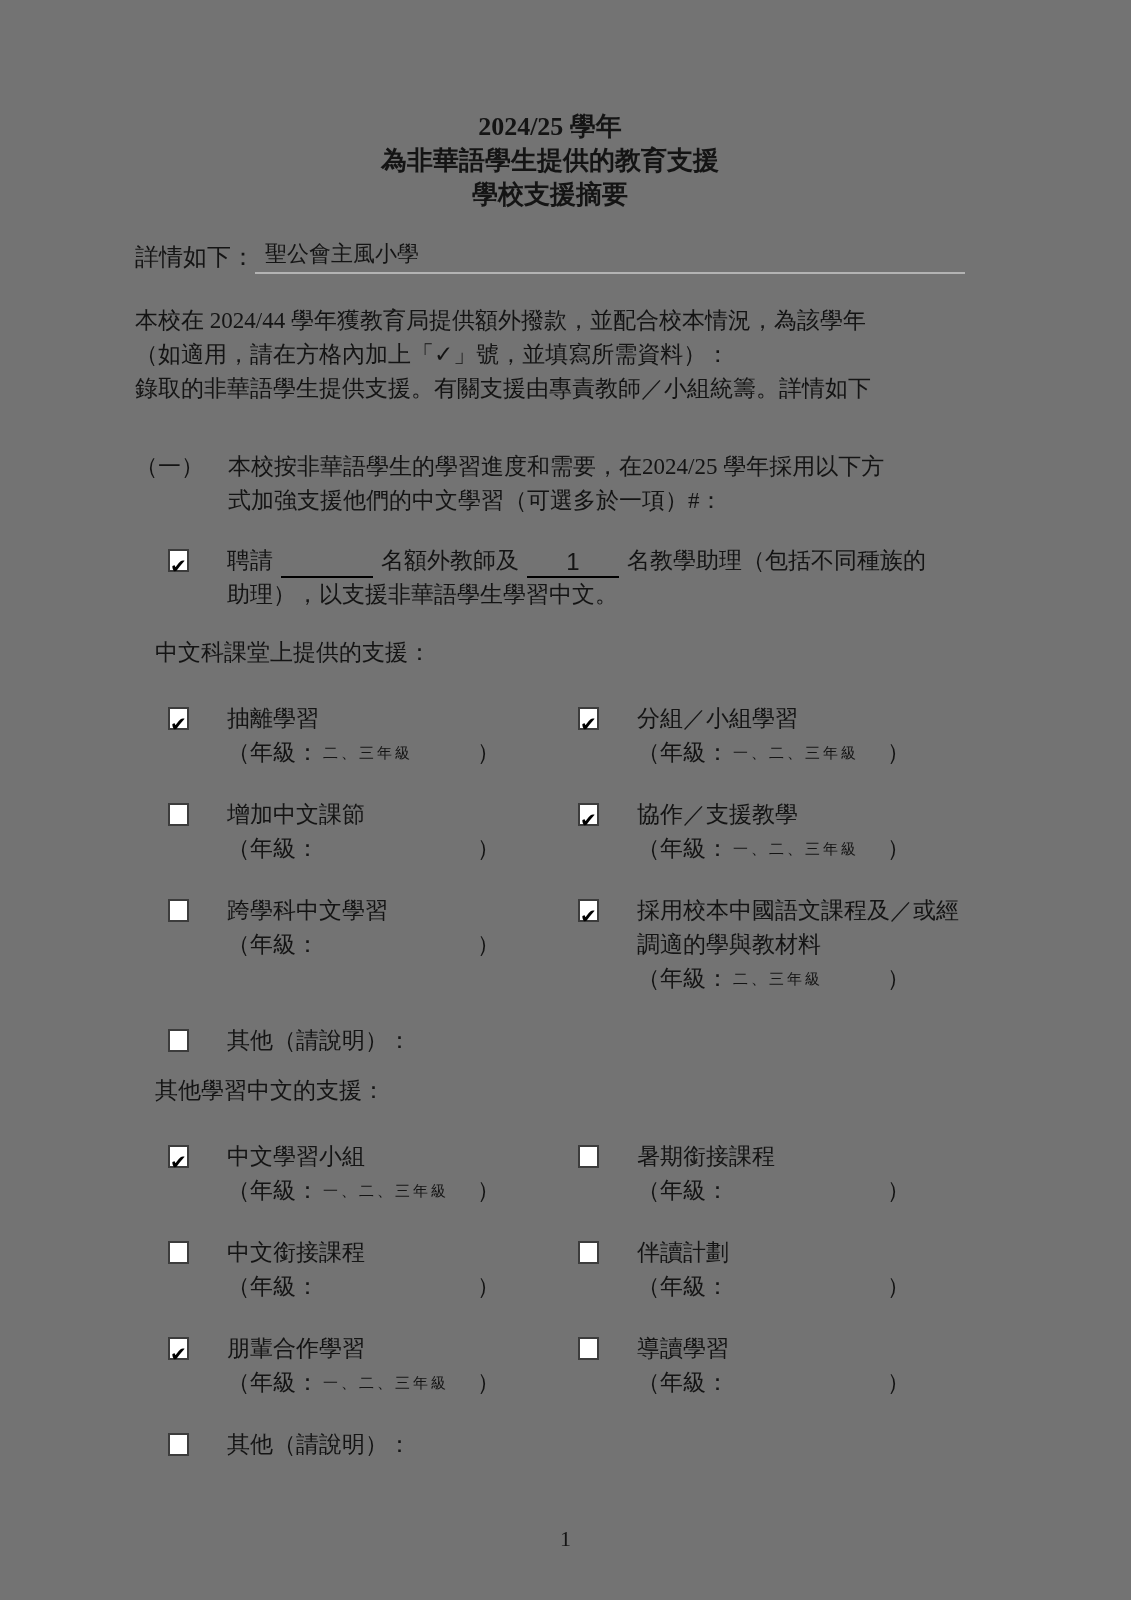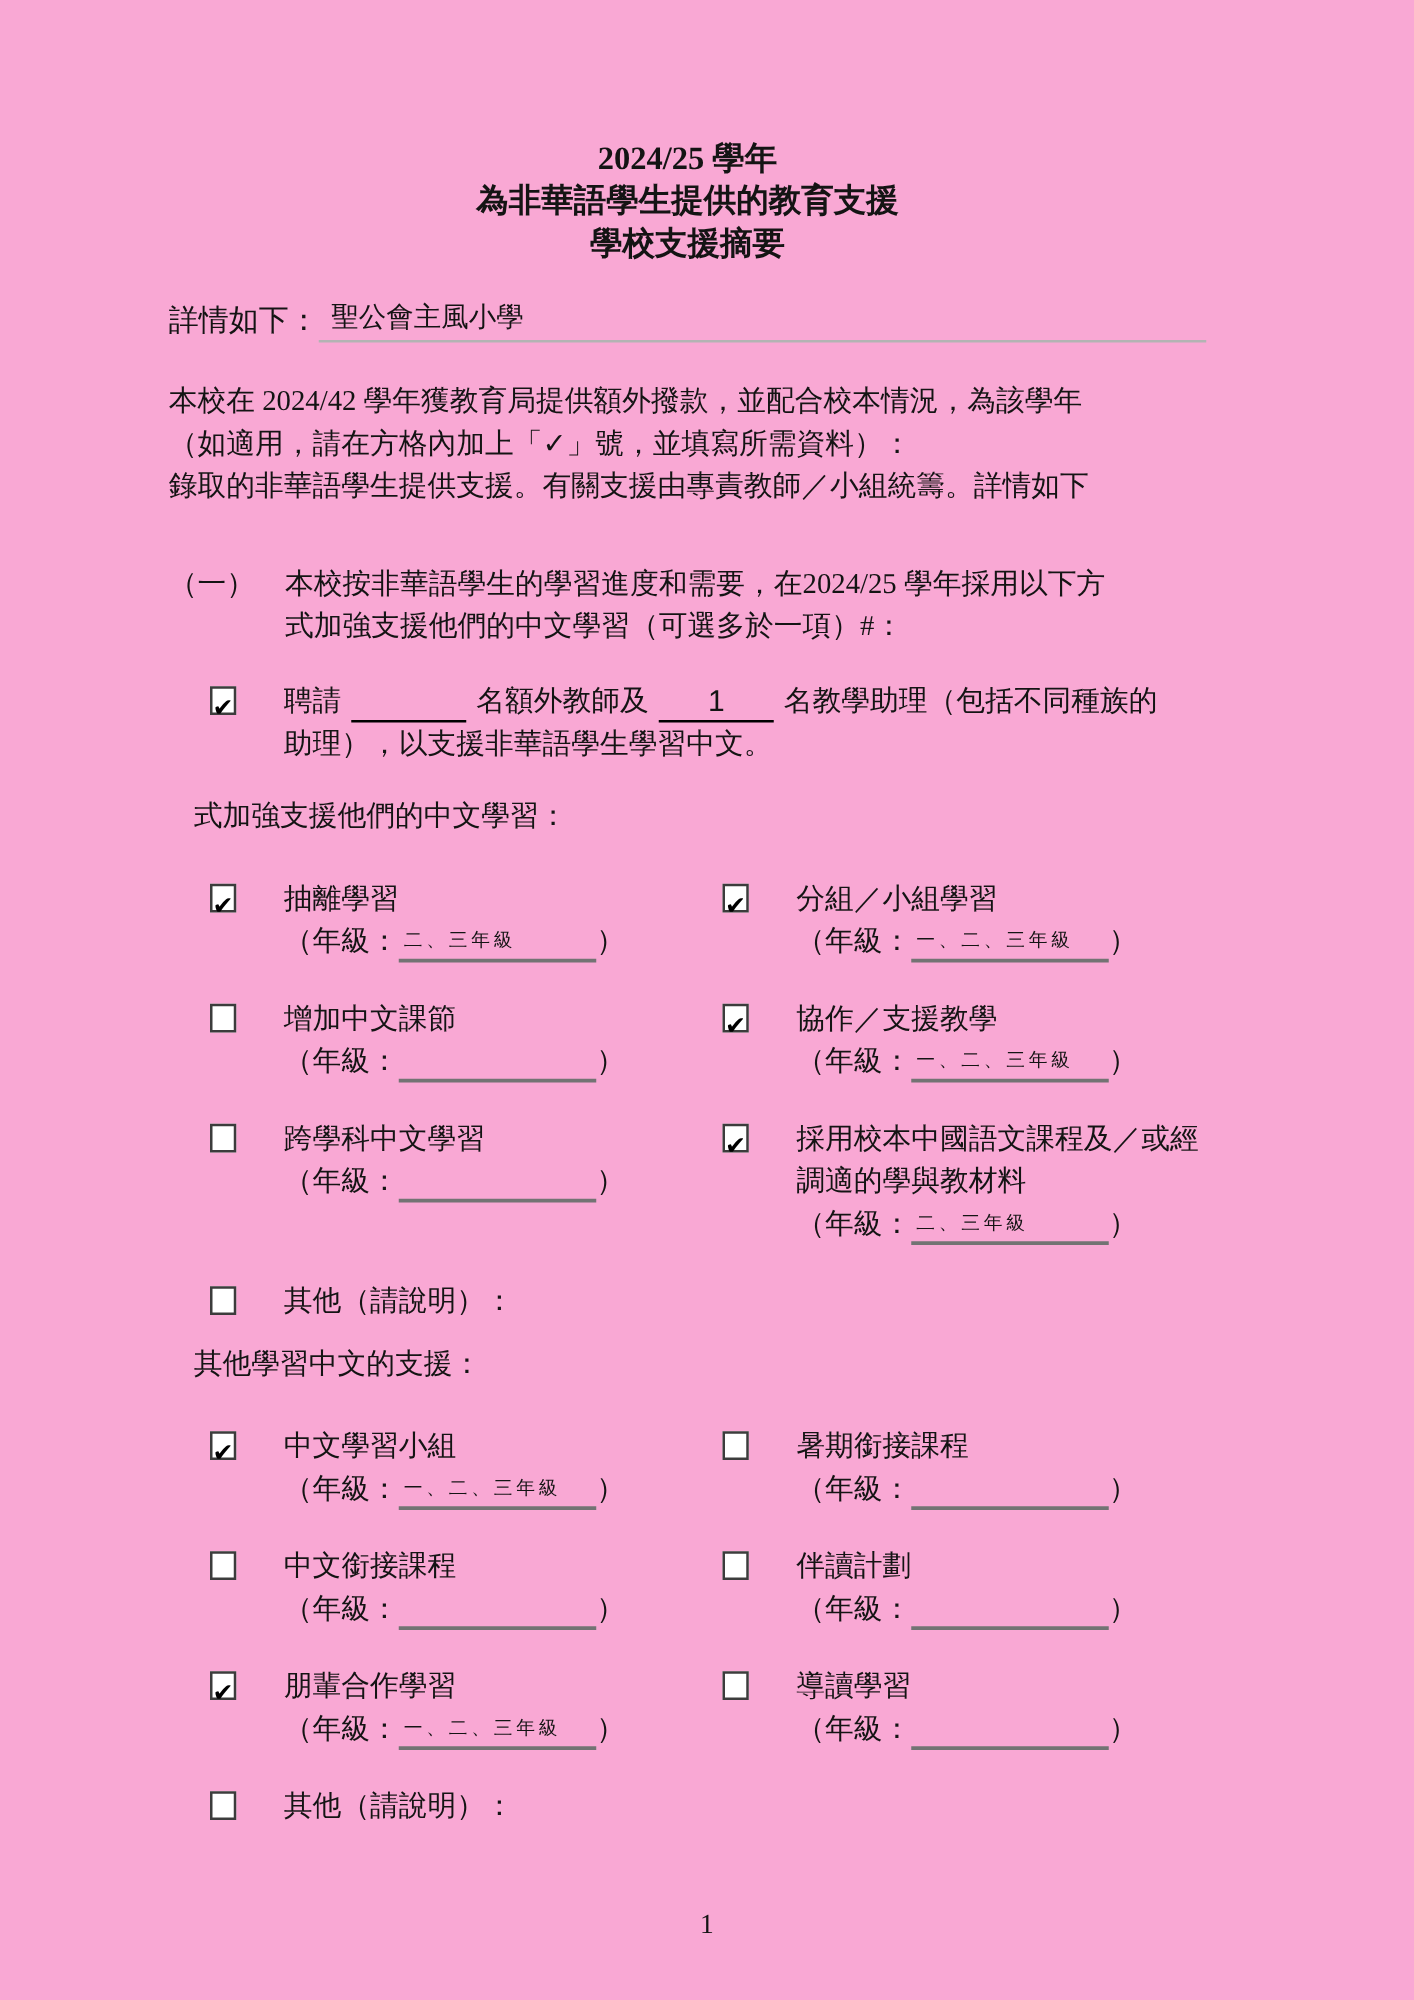--- a/index.html
+++ b/index.html
@@ -1,21 +1,21 @@
 <!DOCTYPE html>
 <html><head>
 <meta charset="utf-8">
 <style>
   html, body { margin: 0; padding: 0; background: #ffffff; }
   .page {
     position: relative;
     width: 1131px;
     height: 1600px;
     box-sizing: border-box;
-    background: #f9a8d4;
+    background: #737373;
     color: #141414;
     font-family: "Liberation Serif", serif;
     font-size: 23px;
     line-height: 34px;
     padding: 110px 166px 0 135px;
     overflow: hidden;
   }
 
   
   .title-block { text-align: center; font-weight: bold; font-size: 26px; line-height: 34px; }
@@ -127,42 +127,42 @@
     <div>為非華語學生提供的教育支援</div>
     <div>學校支援摘要</div>
   </div>
 
   <div class="school-row">
     <span class="school-label">詳情如下：</span>
     <span class="school-value">聖公會主風小學</span>
   </div>
 
   <div class="intro">
-    <div>本校在 2024/42 學年獲教育局提供額外撥款，並配合校本情況，為該學年</div>
+    <div>本校在 2024/44 學年獲教育局提供額外撥款，並配合校本情況，為該學年</div>
     <div>（如適用，請在方格內加上「✓」號，並填寫所需資料）：</div>
     <div>錄取的非華語學生提供支援。有關支援由專責教師／小組統籌。詳情如下</div>
   </div>
 
   <div class="section-one">
     <div class="section-marker">（一）</div>
     <div class="section-text">
       <div>本校按非華語學生的學習進度和需要，在2024/25 學年採用以下方</div>
       <div>式加強支援他們的中文學習（可選多於一項）#：</div>
     </div>
   </div>
 
   <div class="hire-row">
     <div class="checkbox checked"></div>
     <div class="hire-text">
       <span>聘請</span><span class="count-blank"></span><span>名額外教師及</span><span class="count-blank">1</span><span>名教學助理（包括不同種族的</span><br>
       <span>助理），以支援非華語學生學習中文。</span>
     </div>
   </div>
 
-  <div class="subheading first">式加強支援他們的中文學習：</div>
+  <div class="subheading first">中文科課堂上提供的支援：</div>
 
   <div class="grid">
 
     <div class="cell">
       <div class="checkbox checked"></div>
       <div class="cell-content">
         <div>抽離學習</div>
         <div class="grade-line"><span>（年級：</span><span class="grade-value">二、三年級</span><span>）</span></div>
       </div>
     </div>

